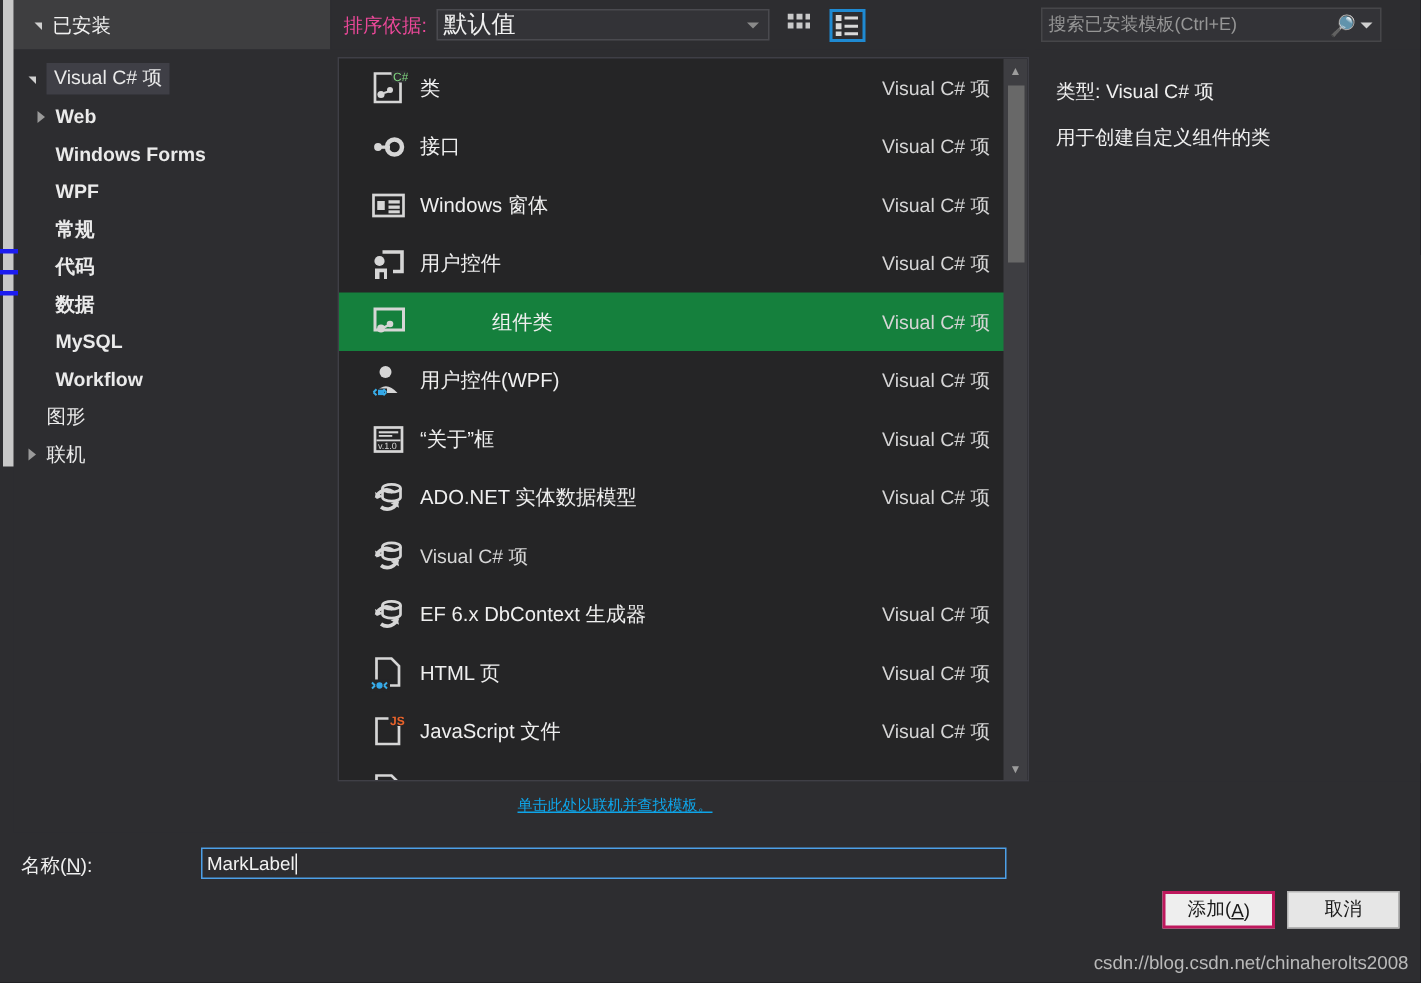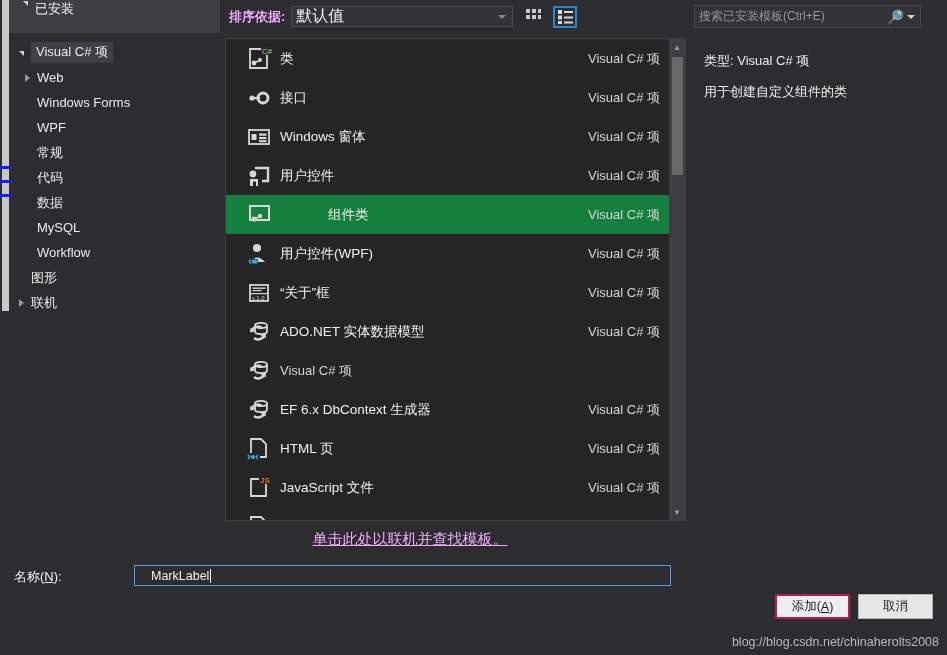--- a/index.html
+++ b/index.html
@@ -25,21 +25,21 @@
   }
   .edge-mark {
     position: absolute; left: 0px; width: 12px; height: 3px;
     background: #1c1cf0; z-index: 31;
   }
 
   
   .header-installed {
     position: absolute; left: 9px; top: 0; width: 211px; height: 33px;
     background: #3e3e40;
-    display: flex; align-items: flex-start; padding-left: 14px;
+    display: flex; align-items: center; padding-left: 14px;
   }
   .header-installed .lbl { font-size: 13px; color: #f1f1f1; }
 
   .tri-down {
     width: 0; height: 0; margin-right: 7px;
     border-left: 5px solid transparent;
     border-top: 5px solid #d0d0d0;
     border-right: 0;
     position: relative; top: 1px;
   }
@@ -48,21 +48,21 @@
     border-top: 4px solid transparent;
     border-bottom: 4px solid transparent;
     border-left: 5px solid #9a9a9a;
   }
 
   .sortbar {
     position: absolute; left: 221px; top: 0; width: 463px; height: 33px;
     background: #2d2d30;
     display: flex; align-items: center; padding-left: 8px;
   }
-  .sort-label { font-size: 13px; color: #f0abfc; margin-right: 6px; white-space: nowrap; font-weight: bold;}
+  .sort-label { font-size: 13px; color: #ec4899; margin-right: 6px; white-space: nowrap;}
   .sort-combo {
     width: 222px; height: 21px; background: #333337;
     border: 1px solid #4a4a4f; display: flex; align-items: center;
     padding: 0 4px; position: relative;
   }
   .sort-combo .val { font-size: 16px; color: #f0f0f0; }
   .sort-combo .caret {
     position: absolute; right: 6px; top: 8px;
     width: 0; height: 0;
     border-left: 4px solid transparent;
@@ -103,21 +103,21 @@
   .tree {
     position: absolute; left: 9px; top: 33px; width: 211px; height: 522px;
     background: #2d2d30; padding-top: 7px;
   }
   .tnode {
     height: 25px; display: flex; align-items: center;
     font-size: 13px; color: #eaeaea; padding-left: 10px;
   }
   .tnode.sel .t-txt { background: #3f3f46; padding: 1px 5px 2px 5px; }
   .tnode .t-txt { white-space: nowrap; }
-  .tnode.ind1 { padding-left: 16px; }
+  .tnode.ind1 { padding-left: 16px; font-weight: bold; }
   .sp { width: 12px; display:inline-block; }
 
   
   .listwrap {
     position: absolute; left: 225px; top: 38px; width: 461px; height: 483px;
     background: #252526; border: 1px solid #3f3f46; overflow: hidden;
   }
   .listrows { position: absolute; left: 0; top: 0; width: 444px; }
   .row {
     height: 39px; display: flex; align-items: center;
@@ -139,33 +139,33 @@
   }
   .vscroll .thumb {
     position: absolute; left: 3px; top: 18px; width: 11px; height: 118px;
     background: #686868;
   }
   .vscroll .arr.bot { position: absolute; bottom: 0; left: 0; }
 
   
   .online-link {
     position: absolute; left: 0; top: 530px; width: 820px;
-    text-align: center; font-size: 15px;
-    color: #f0abfc; text-decoration: underline; cursor: pointer;
+    text-align: center; font-size: 10px;
+    color: #0ea5e9; text-decoration: underline; cursor: pointer;
   }
 
   
   .name-label {
     position: absolute; left: 14px; top: 568px;
     font-size: 13px; color: #efefef;
   }
   .name-input {
     position: absolute; left: 134px; top: 565px; width: 537px; height: 21px;
     background: #2d2d30; border: 1px solid #4da0e8;
-    display: flex; align-items: center; padding-left: 16px;
+    display: flex; align-items: center; padding-left: 3px;
     font-size: 12.5px; color: #f2f2f2;
   }
   .caretbar {
     display:inline-block; width: 1px; height: 14px; background: #f2f2f2;
     margin-left: 1px;
   }
 
   
   .btn {
     position: absolute; height: 25px; width: 75px;
@@ -480,15 +480,15 @@
 
   <div class="name-label">名称(<u>N</u>):</div>
   <div class="name-input">
     <span>MarkLabel</span>
       <span class="caretbar"></span>
   </div>
 
   <div class="btn primary">添加(<u>A</u>)</div>
   <div class="btn cancel">取消</div>
 
-  <div class="watermark">blog://blog.csdn.net/chinaherolts2008</div>
+  <div class="watermark">csdn://blog.csdn.net/chinaherolts2008</div>
 
 </div>
 
 </body></html>

